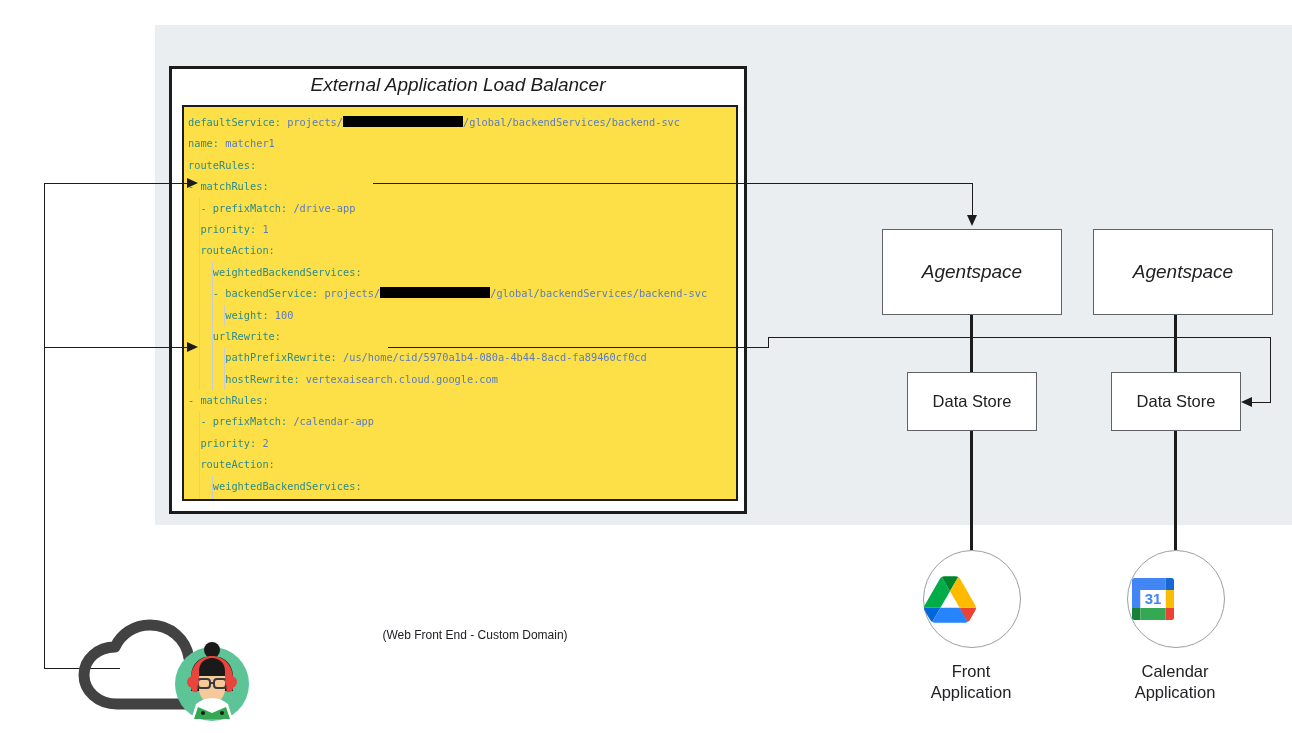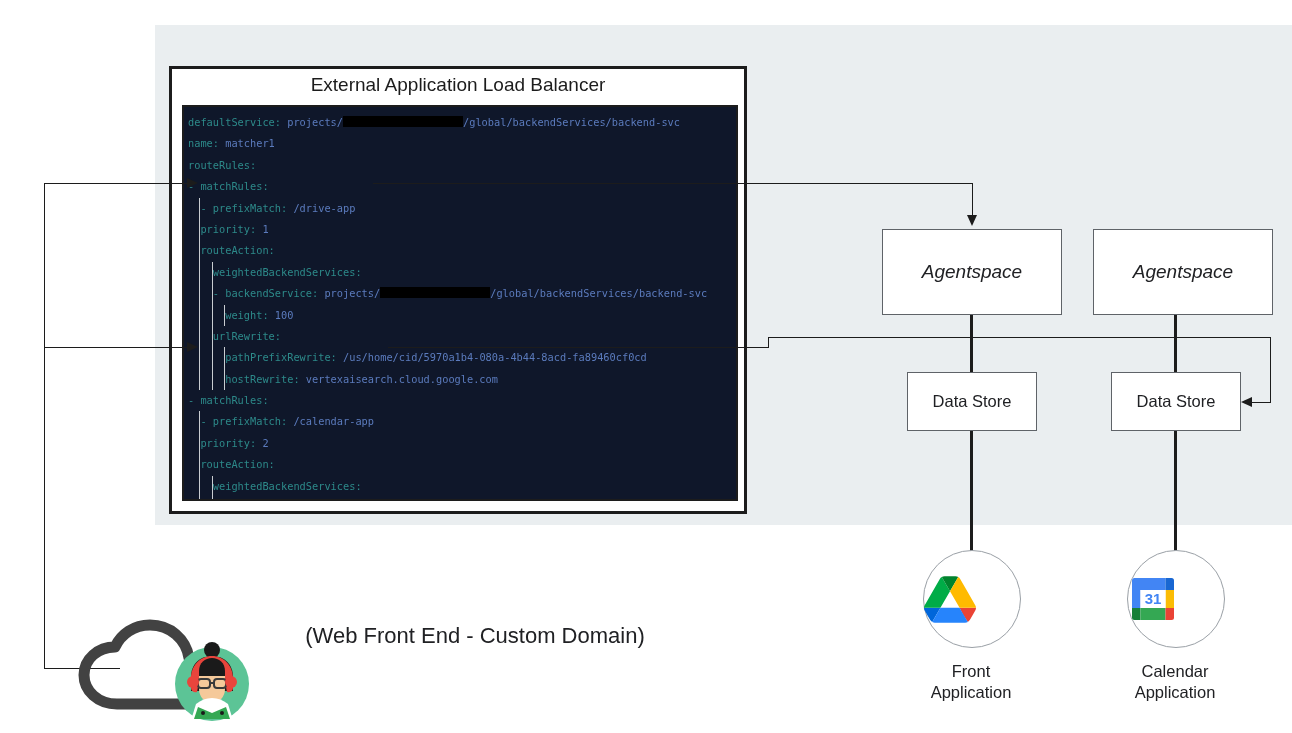--- a/index.html
+++ b/index.html
@@ -20,27 +20,27 @@
     font-size:18.5px;color:#4a4a4a;letter-spacing:.1px;white-space:nowrap;
   }
 
   
   .alb-box{
     position:absolute;left:169px;top:66px;width:578px;height:448px;
     background:#ffffff;border:3.5px solid #1c1c1c;box-sizing:border-box;
   }
   .alb-title{
     position:absolute;left:169px;top:74px;width:578px;
-    text-align:center;font-size:19px;color:#1c1c1c;
+    text-align:center;font-size:19px;color:#1c1c1c;font-style:italic;
   }
 
   
   .code-box{
     position:absolute;left:182px;top:105px;width:556px;height:396px;
-    background:#0f172a;border:2.5px solid #1c1c1c;box-sizing:border-box;
+    background:#fde047;border:2.5px solid #1c1c1c;box-sizing:border-box;
     overflow:hidden;
   }
   .code-inner{
     position:absolute;left:4px;top:5px;width:700px;
     font-family:"DejaVu Sans Mono","Liberation Mono",monospace;
     font-size:10.3px;line-height:21.4px;white-space:pre;
   }
   .ln{position:relative;height:21.4px;}
   .k{color:#2d8a8a;}
   .v{color:#5b7bbd;}
@@ -79,21 +79,21 @@
   .app-label{
     position:absolute;width:180px;text-align:center;
     font-size:16.5px;color:#202124;line-height:21px;
   }
 
   
   .url-block{
     position:absolute;left:265px;top:620px;width:420px;text-align:center;
     font-size:19px;color:#202124;line-height:31px;
   }
-  .url-sub{font-size:22px;}
+  .url-sub{font-size:12px;}
 </style>
 </head>
 <body>
 
 <div class="canvas">
 
   <div class="gcp-panel"></div>
 
   <div class="alb-box"></div>
   <div class="alb-title">External Application Load Balancer</div>

